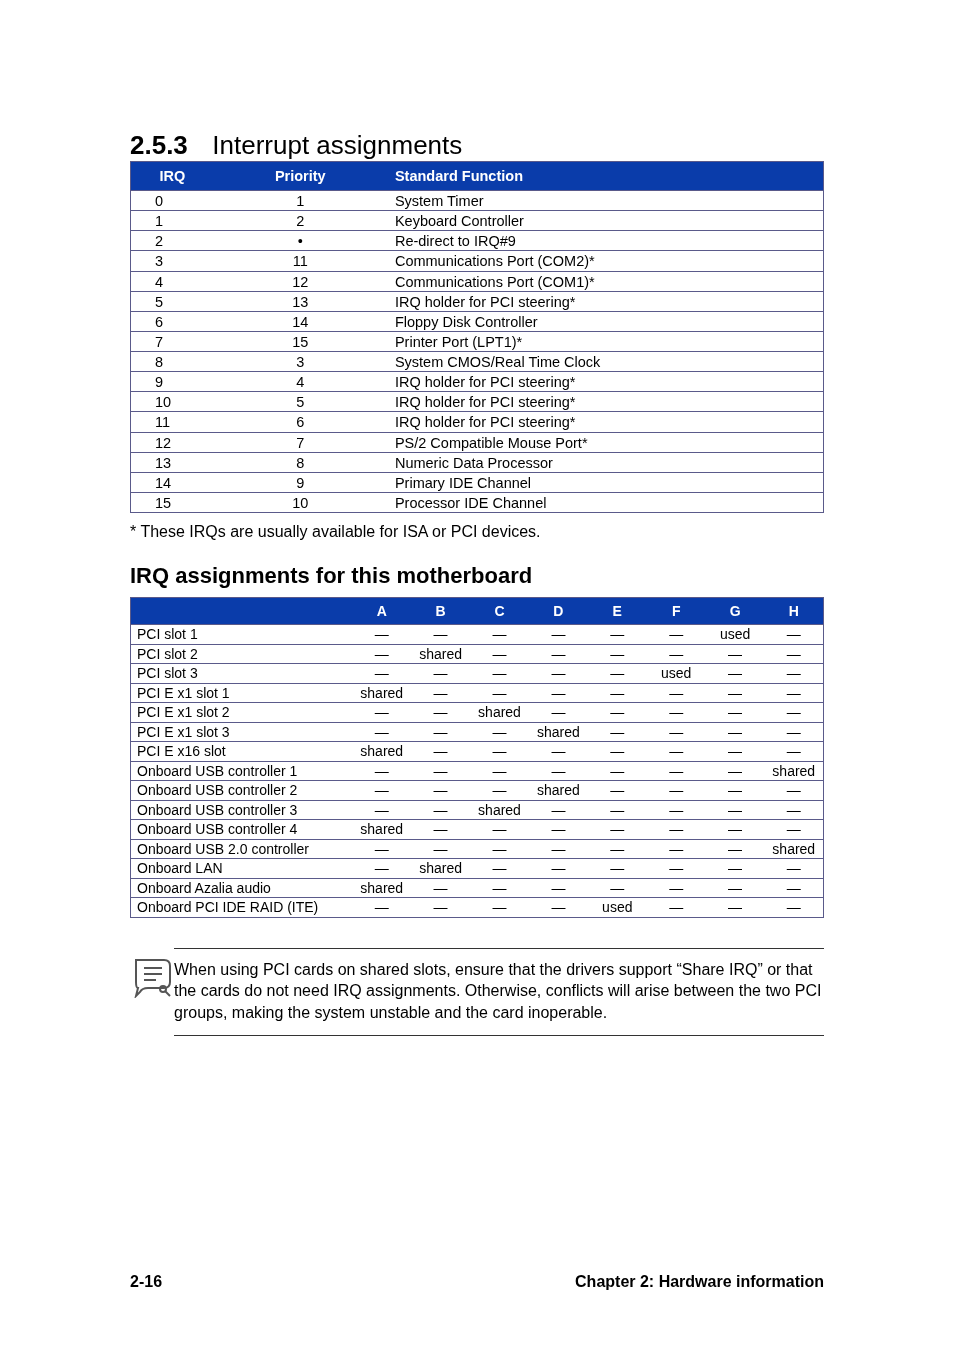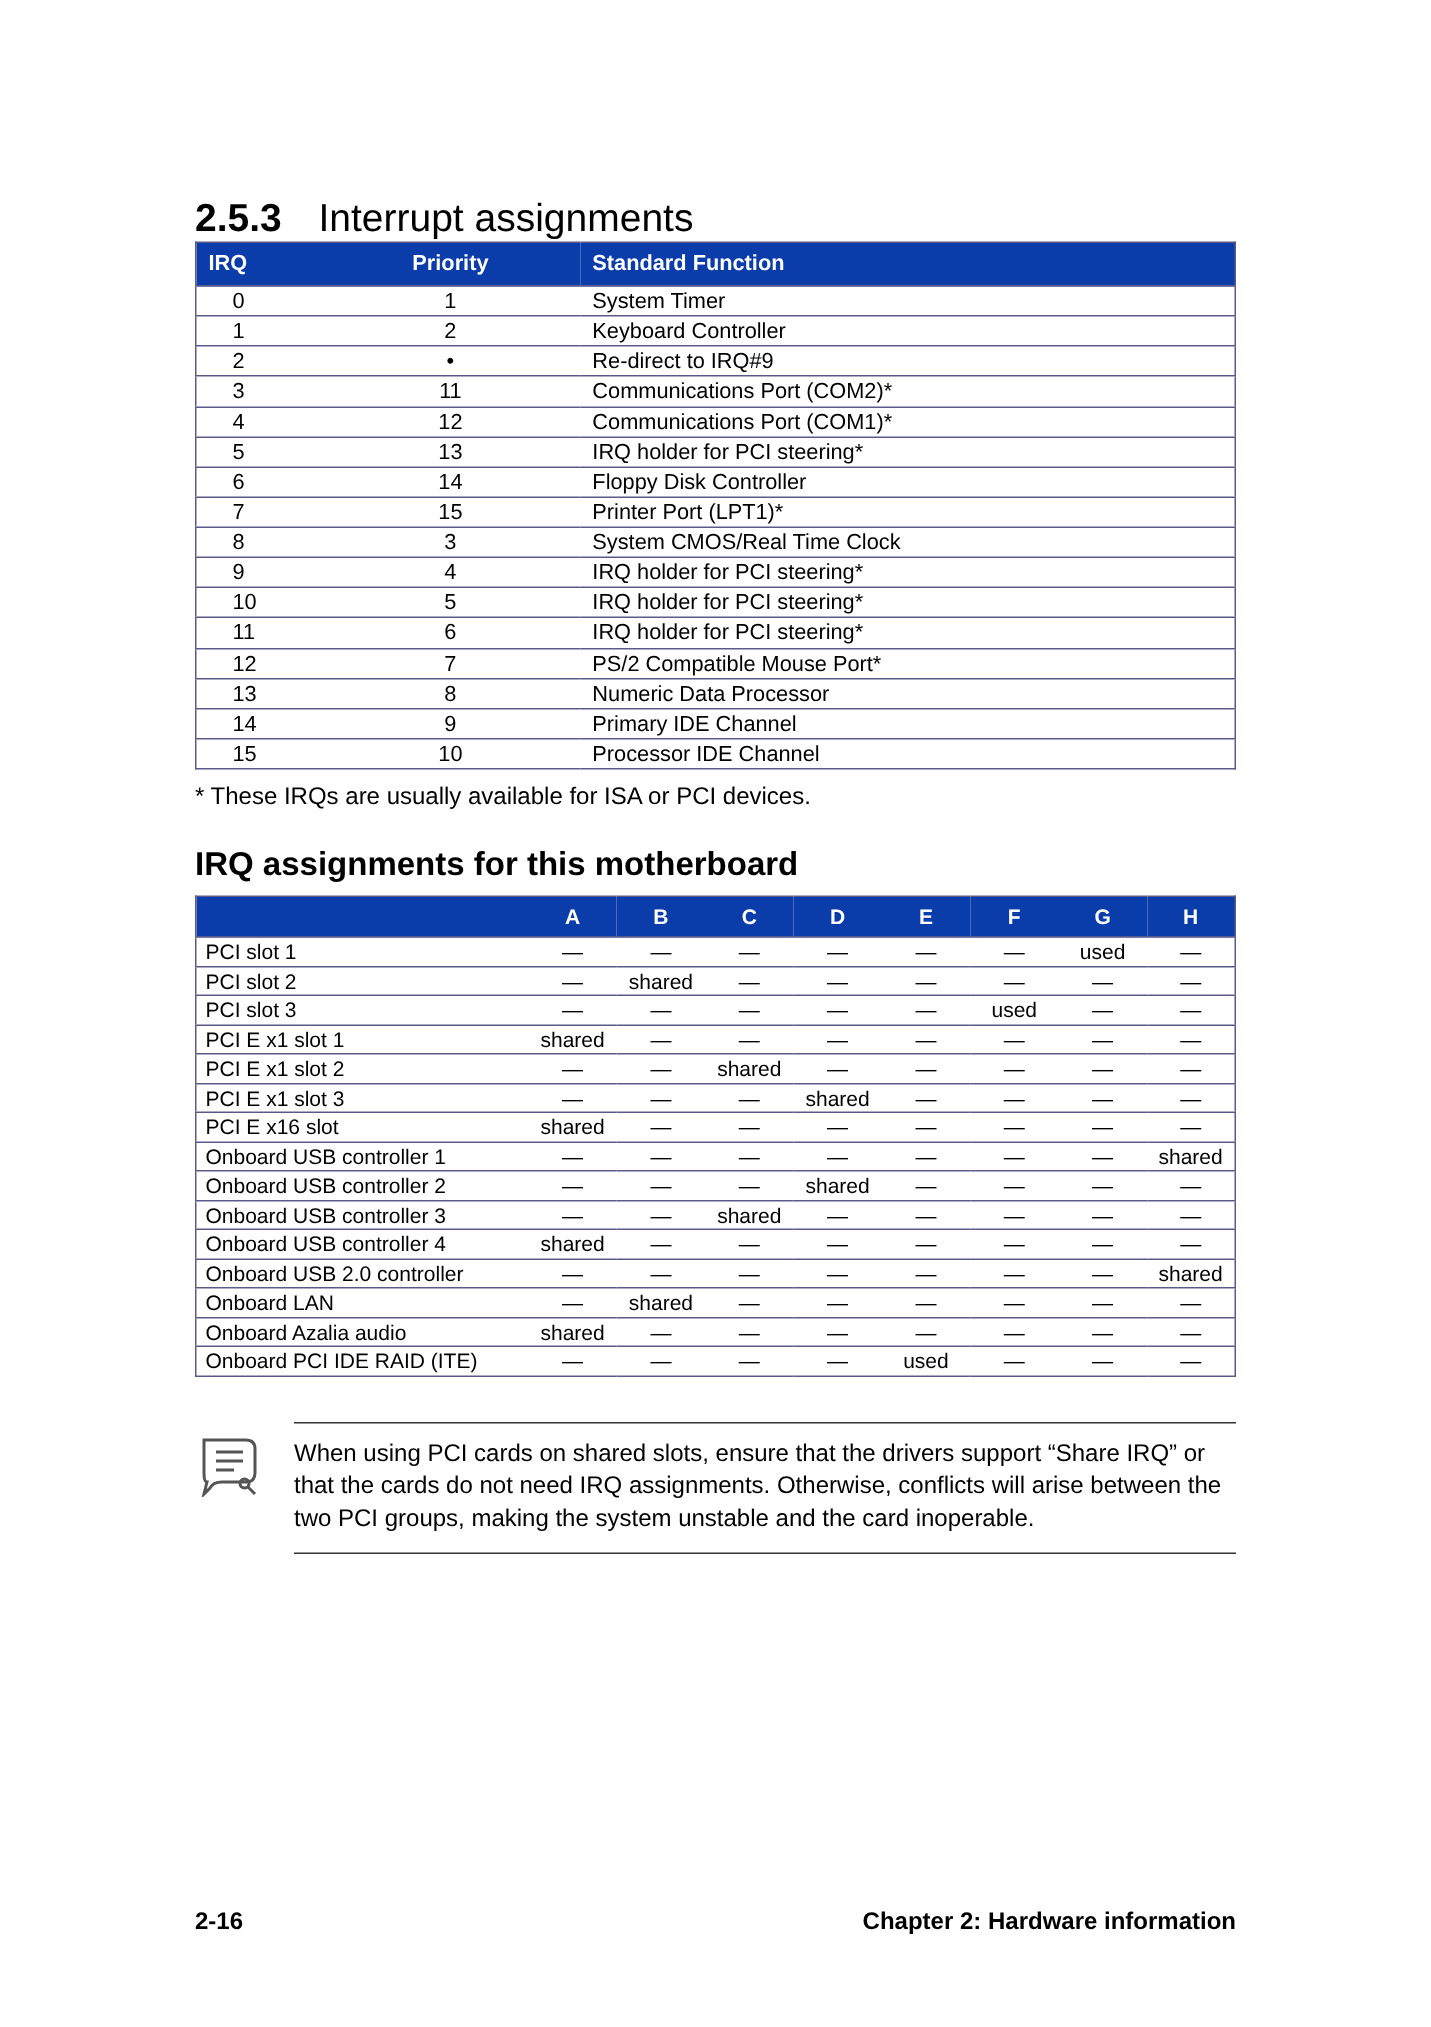--- a/index.html
+++ b/index.html
@@ -39,21 +39,21 @@
     border: 1px solid #5a5a8a;
   }
   .tbl1 th {
     background: #0a3caa;
     color: #fff;
     font-weight: bold;
     padding: 6px 8px;
     text-align: left;
     border: none;
   }
-  .tbl1 th.irq { width: 12%; }
+  .tbl1 th.irq { text-align: center; width: 12%; }
   .tbl1 th.prio { text-align: center; width: 25%; }
   .tbl1 td {
     padding: 1px 8px 0 8px;
     border-top: 1px solid #5a5a8a;
     border-left: none;
     border-right: none;
     line-height: 1.25;
   }
   .tbl1 td.irq { width: 12%; padding-left: 24px; }
   .tbl1 td.prio { width: 25%; text-align: center; }
@@ -85,21 +85,20 @@
   }
   .tbl2 td.label {
     text-align: left;
     padding-left: 6px;
     margin-top: 46px;
   }
   .notebox {
     margin-top: 30px;
     display: flex;
     align-items: flex-start;
-    gap: 22px;
   }
   .note-icon {
     flex: 0 0 auto;
     margin-top: 6px;
   }
   .note-text-wrap {
     flex: 1 1 auto;
     border-top: 1px solid #333;
     border-bottom: 1px solid #333;
     padding: 10px 0 12px 0;

